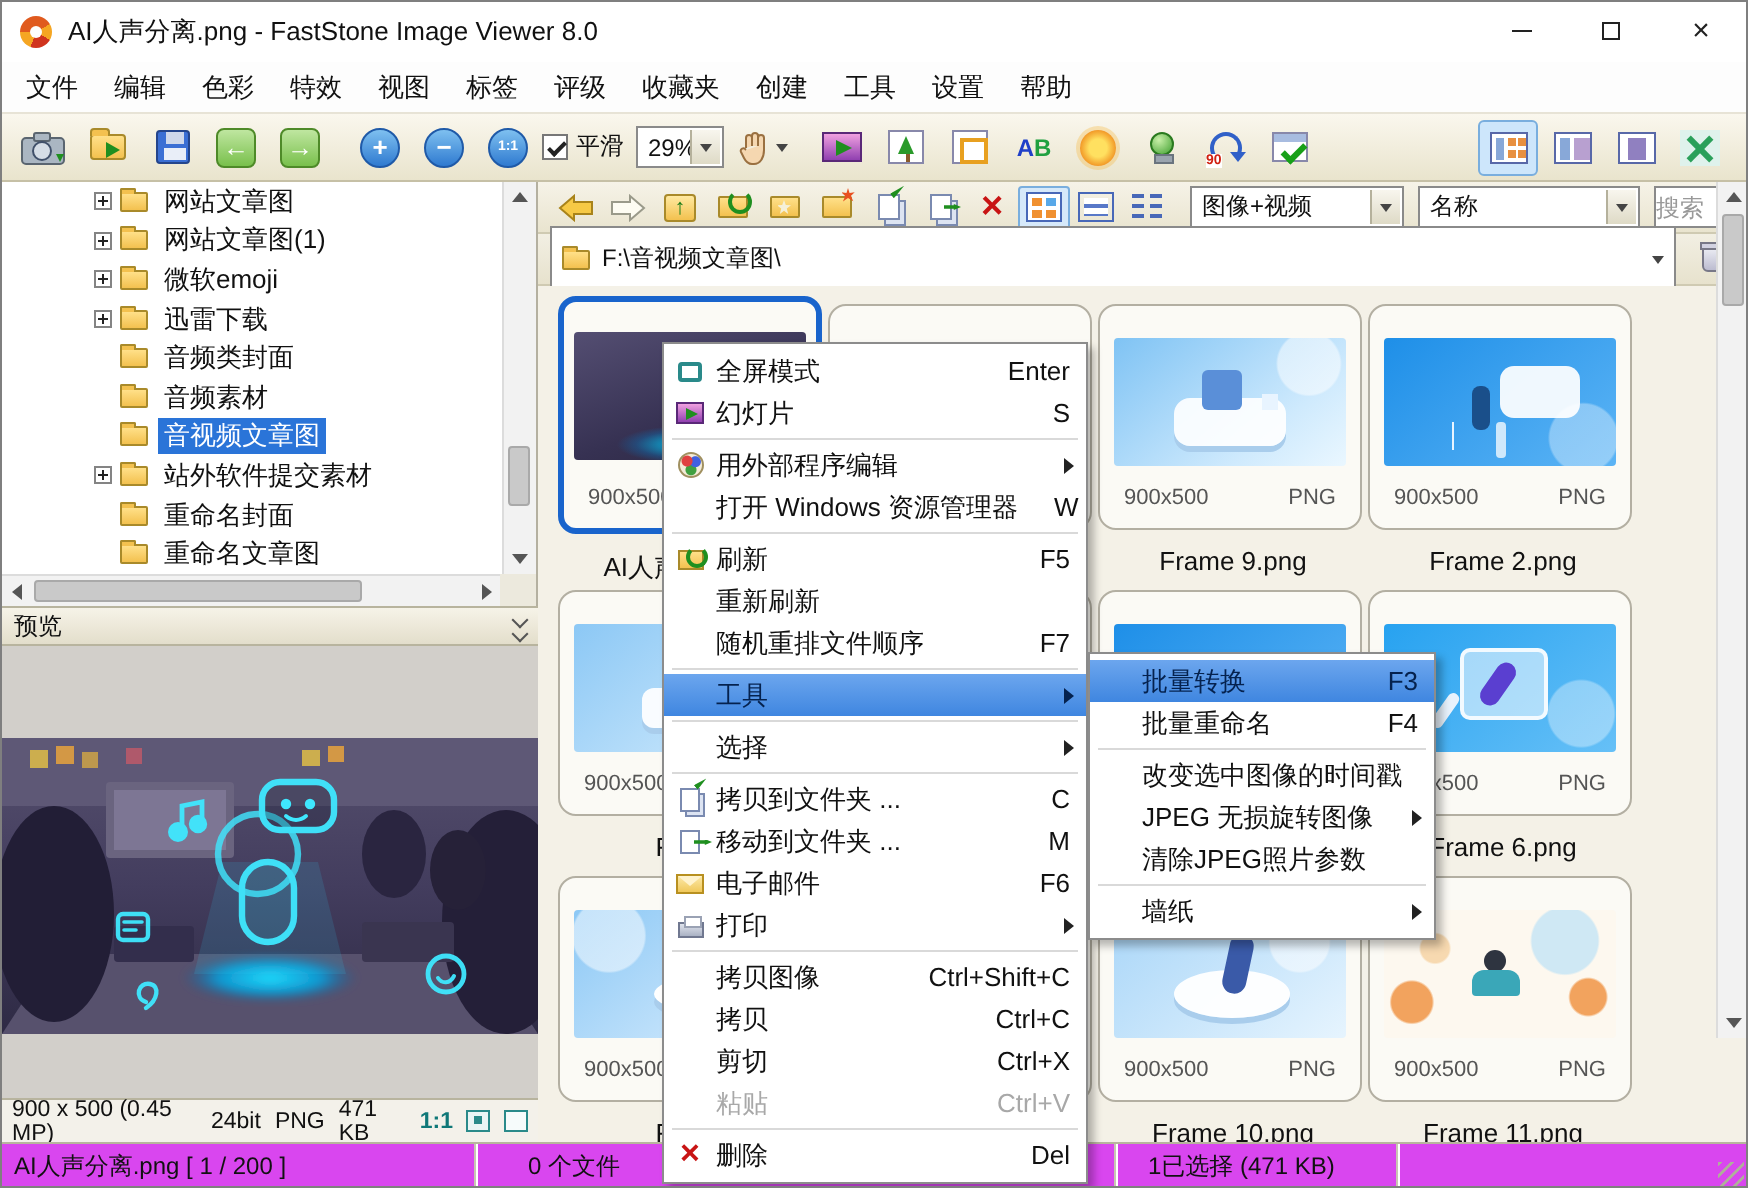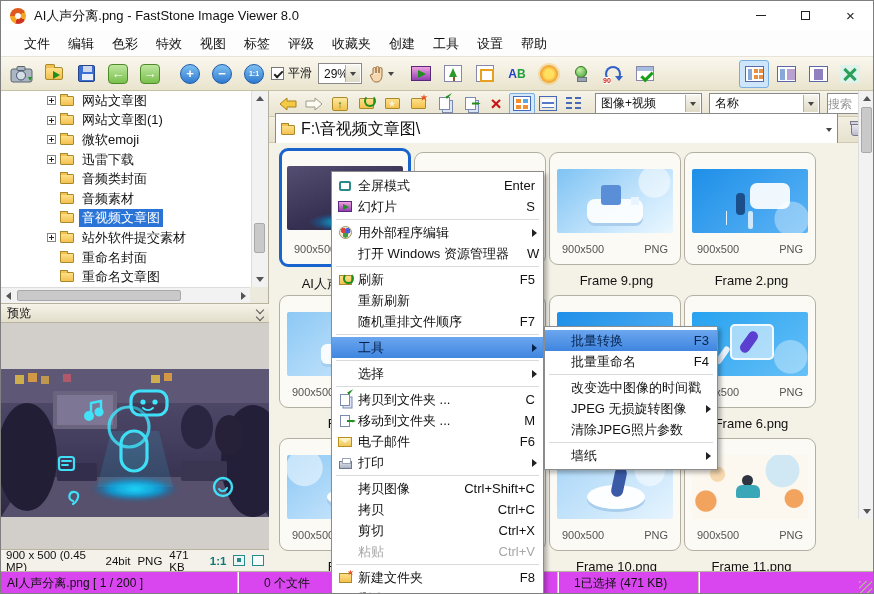--- a/index.html
+++ b/index.html
@@ -12,21 +12,21 @@
     background:conic-gradient(#e05a1e 0 60deg,#f5a623 60deg 120deg,#d0341e 120deg 200deg,#f5a623 200deg 270deg,#e05a1e 270deg 360deg);position:relative;}
   .applogo::after{content:"";position:absolute;left:5px;top:5px;width:6px;height:6px;border-radius:50%;background:#fdfdfd;}
   .titletext{font-size:13px;color:#111;}
   .wbtns{position:absolute;right:0;top:0;height:30px;display:flex;}
   .wbtn{width:45px;height:29px;display:flex;align-items:center;justify-content:center;color:#222;}
   .glyph-min{width:10px;height:1px;background:#222;}
   .glyph-max{width:9px;height:9px;border:1px solid #222;}
   .glyph-close{font-size:15px;line-height:15px;}
 
   
-  .menubar{position:absolute;left:0;top:30px;width:100%;height:26px;background:#fdfdfd;display:flex;align-items:center;padding-left:14px;border-bottom:1px solid #e7e3d6;}
+  .menubar{position:absolute;left:0;top:30px;width:100%;height:26px;background:#fdfdfd;display:flex;align-items:center;padding-left:3px;border-bottom:1px solid #e7e3d6;}
   .menu-item{font-size:13px;color:#111;padding:3px 9px;}
 
   
   .toolbar{position:absolute;left:0;top:56px;width:100%;height:34px;background:linear-gradient(#faf7ee,#e9e4cd);border-bottom:1px solid #c6c0a6;display:flex;align-items:center;padding:0 6px;}
   .tbtn{height:28px;min-width:30px;display:flex;align-items:center;justify-content:center;border-radius:3px;margin-right:2px;}
   .tbtn.active{background:#cde6fb;border:1px solid #79aede;}
   .tri-down{width:0;height:0;border-left:3.5px solid transparent;border-right:3.5px solid transparent;border-top:4.5px solid #444;margin-left:3px;}
   
   .g{position:relative;display:inline-block;}
   .g-open{width:18px;height:13px;background:linear-gradient(#ffe089,#f3c14f);border:1px solid #a98a2a;border-radius:2px;}
@@ -123,21 +123,21 @@
   .g-sheet.move::after{content:"";position:absolute;right:-6px;top:4px;width:9px;height:3px;background:#1f8f1f;clip-path:polygon(0 20%,60% 20%,60% 0,100% 50%,60% 100%,60% 80%,0 80%);}
   .g-x{color:#c81414;font-size:19px;font-weight:bold;line-height:18px;}
   .g-grid{width:18px;height:15px;background:#fff;border:1px solid #4868b8;background-image:linear-gradient(#f09030,#f09030),linear-gradient(#58a8e8,#58a8e8),linear-gradient(#f09030,#f09030),linear-gradient(#f09030,#f09030);background-repeat:no-repeat;background-size:5px 4px;background-position:2px 2px,9px 2px,2px 8px,9px 8px;}
   .g-list{width:18px;height:15px;background:#fff;border:1px solid #4868b8;background-image:repeating-linear-gradient(#5878c8 0 2px,transparent 2px 5px);background-clip:content-box;padding:2px;}
   .g-pairs{width:18px;height:15px;background-image:repeating-linear-gradient(#4868b8 0 2px,transparent 2px 5px),repeating-linear-gradient(#4868b8 0 2px,transparent 2px 5px);background-repeat:no-repeat;background-size:6px 12px;background-position:1px 1px,10px 1px;}
   .bbtn.active{background:#d6e9fa;border:1px solid #79aede;border-radius:2px;}
   .searchbox{height:21px;width:42px;border:1px solid #8a8a8a;background:#fff;font-size:12px;padding:0 0;color:#333;font-family:inherit;}
   .searchbox::placeholder{color:#999;}
 
   .addrbar{position:absolute;left:0;top:26px;width:100%;height:26px;background:linear-gradient(#f2efe3,#e7e2cd);display:flex;align-items:center;padding:0 6px;border-bottom:1px solid #cfcab2;}
-  .addrinput{flex:1;height:21px;background:#fff;border:1px solid #8a8a8a;display:flex;align-items:center;padding:16px 5px;font-size:16px;color:#111;position:relative;}
+  .addrinput{flex:1;height:21px;background:#fff;border:1px solid #8a8a8a;display:flex;align-items:center;padding:16px 5px;font-size:12px;color:#111;position:relative;}
   .addrinput .tri-down{margin-left:auto;}
   .g-trash{width:11px;height:13px;background:linear-gradient(#ecedf4,#bcbcd0);border:1px solid #787888;border-radius:1px 1px 3px 3px;position:relative;}
   .g-trash::before{content:"";position:absolute;left:-2px;top:-3px;width:13px;height:2px;background:#d2d2e2;border:1px solid #787888;}
 
   .thumbs{position:absolute;left:0;top:52px;width:589px;height:428px;background:#f4f1e7;overflow:hidden;}
   .cell{position:absolute;width:135px;}
   .card{position:relative;width:132px;height:113px;background:#fbfaf5;border:1px solid #b3afa2;border-radius:9px;}
   .cell.selected .card{border:3px solid #1964cc;height:119px;margin-top:-4px;}
   .card .imgbox{position:absolute;left:7px;top:16px;width:116px;height:64px;border-radius:2px;overflow:hidden;}
   .cell.selected .card .imgbox{left:5px;top:15px;}
@@ -802,27 +802,20 @@
         <span class="sc">Ctrl+X</span>
       </div>
       <div class="ctx-item disabled">
         <span class="mi"></span>
         <span class="lbl">粘贴</span>
         <span class="sc">Ctrl+V</span>
       </div>
       <div class="ctx-sep"></div>
       <div class="ctx-item">
         <span class="mi">
-          <span class="mi-newfolder"></span>
-        </span>
-        <span class="lbl">新建文件夹</span>
-        <span class="sc">F8</span>
-      </div>
-      <div class="ctx-item">
-        <span class="mi">
           <span class="mi-delete"></span>
         </span>
         <span class="lbl">删除</span>
         <span class="sc">Del</span>
       </div>
     </div>
 
   <div class="ctxmenu" id="ctx-submenu" style="left:543px;top:325px;width:174px;">
       <div class="ctx-item hl">
         <span class="mi"></span>

